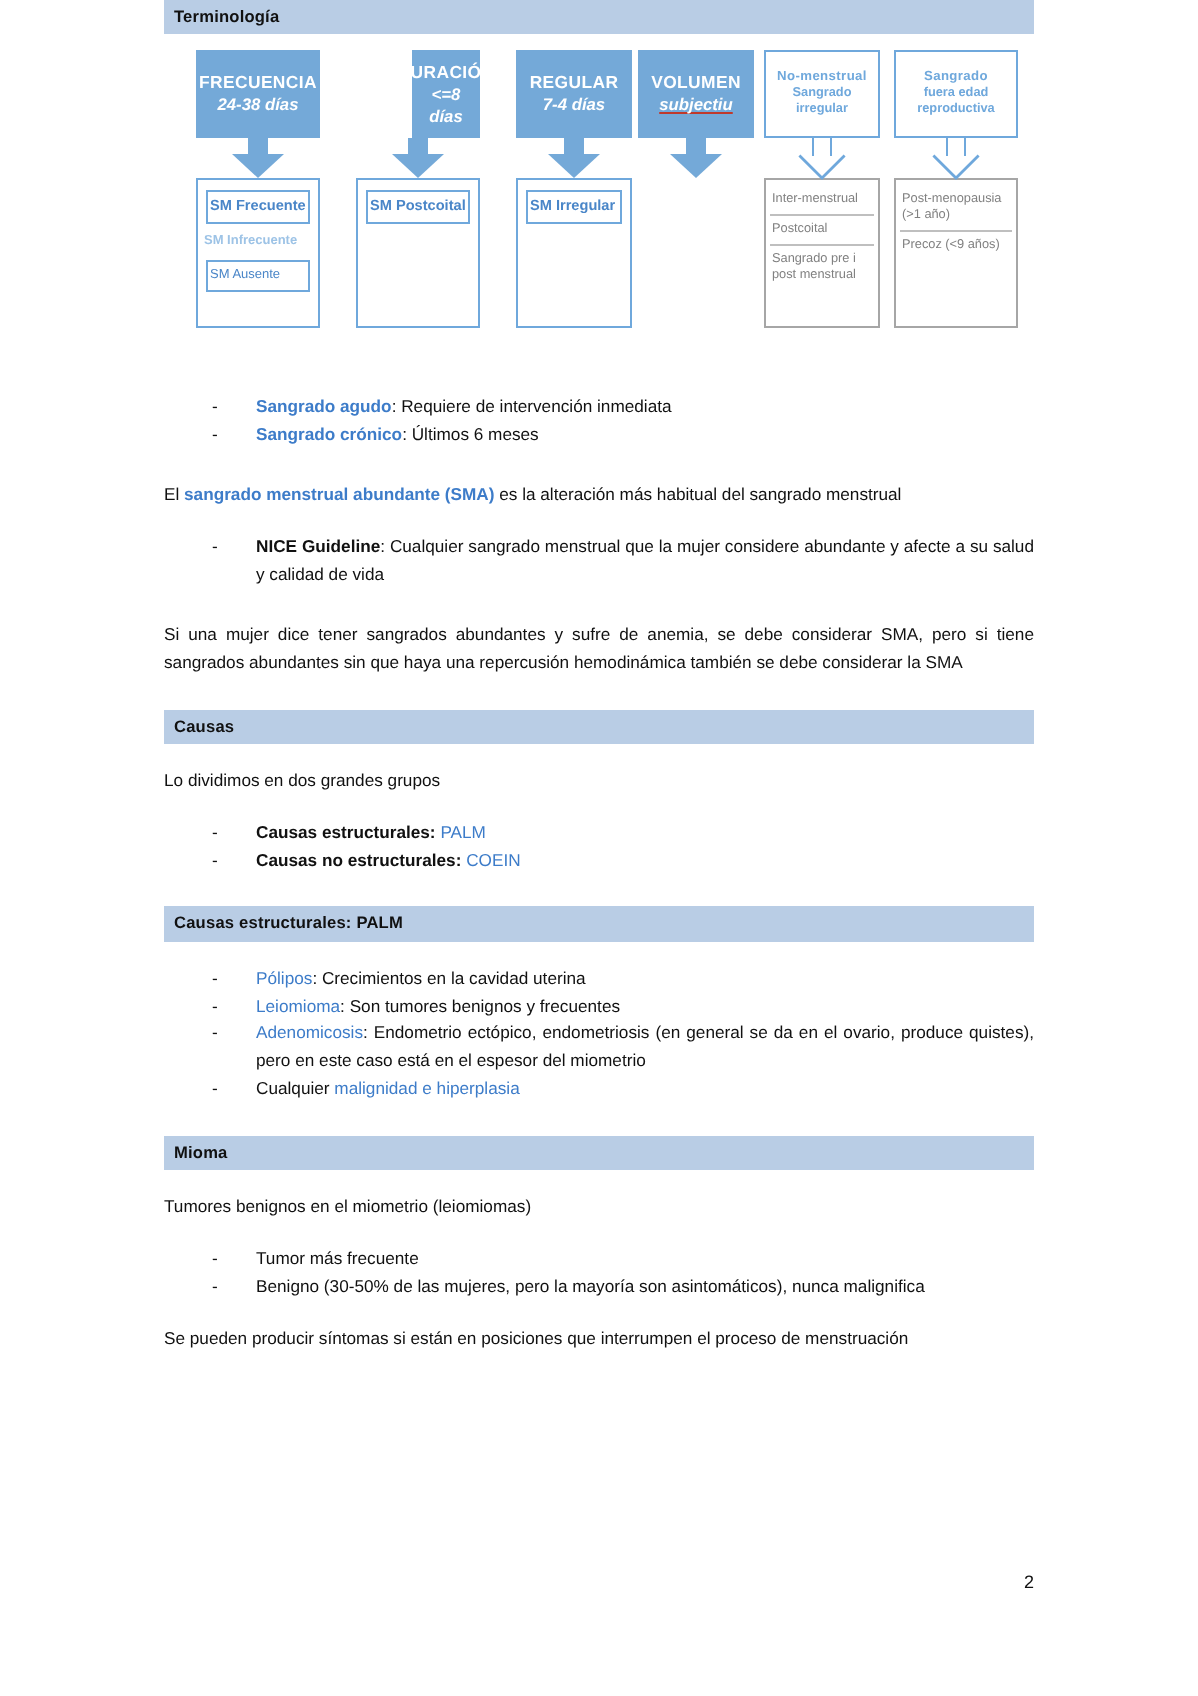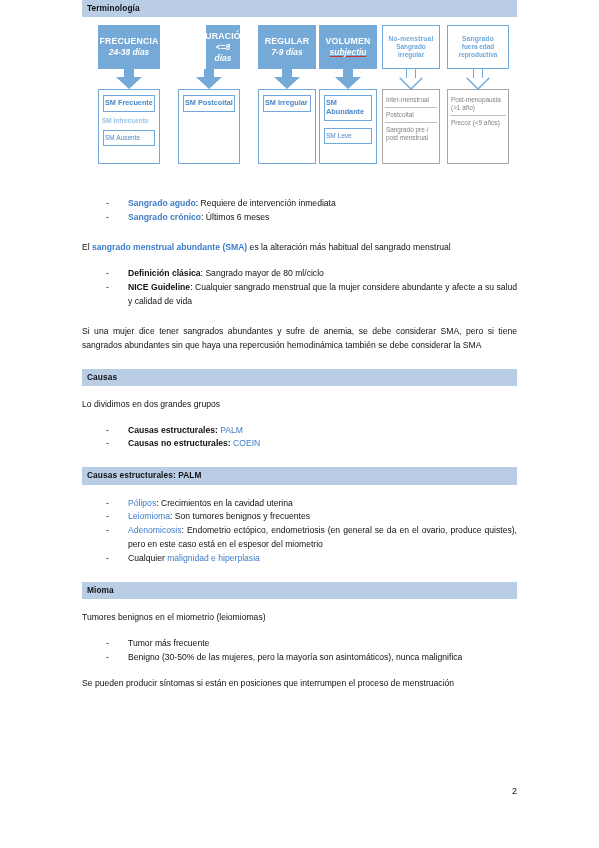--- a/index.html
+++ b/index.html
@@ -207,44 +207,40 @@
             <div class="tip"></div>
         </div>
         <div class="body-box" style="height:75px;">
           <div class="sub boxed">SM Postcoital</div>
         </div>
       </div>
 
       <div class="col" style="left:176px; width:58px;">
         <div class="head-box" style="height:44px;text-align:right;">
           <span class="l1">REGULAR</span>
-          <span class="l2">7-9 días</span>
+          <span class="l2">7-4 días</span>
         </div>
         <div class="arrow">
           <div class="stem"></div>
             <div class="tip"></div>
         </div>
         <div class="body-box" style="height:75px;">
           <div class="sub boxed">SM Irregular</div>
         </div>
       </div>
 
       <div class="col" style="left:237px; width:58px;">
         <div class="head-box" style="height:44px;">
           <span class="l1">VOLUMEN</span>
           <span class="l2 ul">subjectiu</span>
         </div>
         <div class="arrow">
           <div class="stem"></div>
             <div class="tip"></div>
         </div>
-        <div class="body-box" style="height:75px;">
-          <div class="sub boxed">SM Abundante</div>
-          <div class="sub boxed small" style="font-weight:normal;margin-top:7px;">SM Leve</div>
-        </div>
       </div>
 
       <div class="col" style="left:300px; width:58px;">
         <div class="head-box outline" style="height:44px;">
           <span class="l1">No-menstrual</span>
           <span class="l2">Sangrado irregular</span>
         </div>
         <div class="arrow hollow">
           <div class="stem"></div>
           <svg class="tipline" viewBox="0 0 24 13">
@@ -290,23 +286,20 @@
     <div class="spacer-16"></div>
 
     <p class="para">
       <span>El </span><span class="blue-b">sangrado menstrual abundante (SMA)</span><span> es la alteración más habitual del sangrado menstrual</span>
     </p>
 
     <div class="spacer-12"></div>
 
     <ul class="dashlist">
       <li>
-        <span class="bold">Definición clásica</span><span>: Sangrado mayor de 80 ml/ciclo</span>
-      </li>
-      <li>
         <span class="bold">NICE Guideline</span><span>: Cualquier sangrado menstrual que la mujer considere abundante y afecte a su salud y calidad de vida</span>
       </li>
     </ul>
 
     <div class="spacer-16"></div>
 
     <p class="para">Si una mujer dice tener sangrados abundantes y sufre de anemia, se debe considerar SMA, pero si tiene sangrados abundantes sin que haya una repercusión hemodinámica también se debe considerar la SMA</p>
 
     <div class="spacer-16"></div>
 

